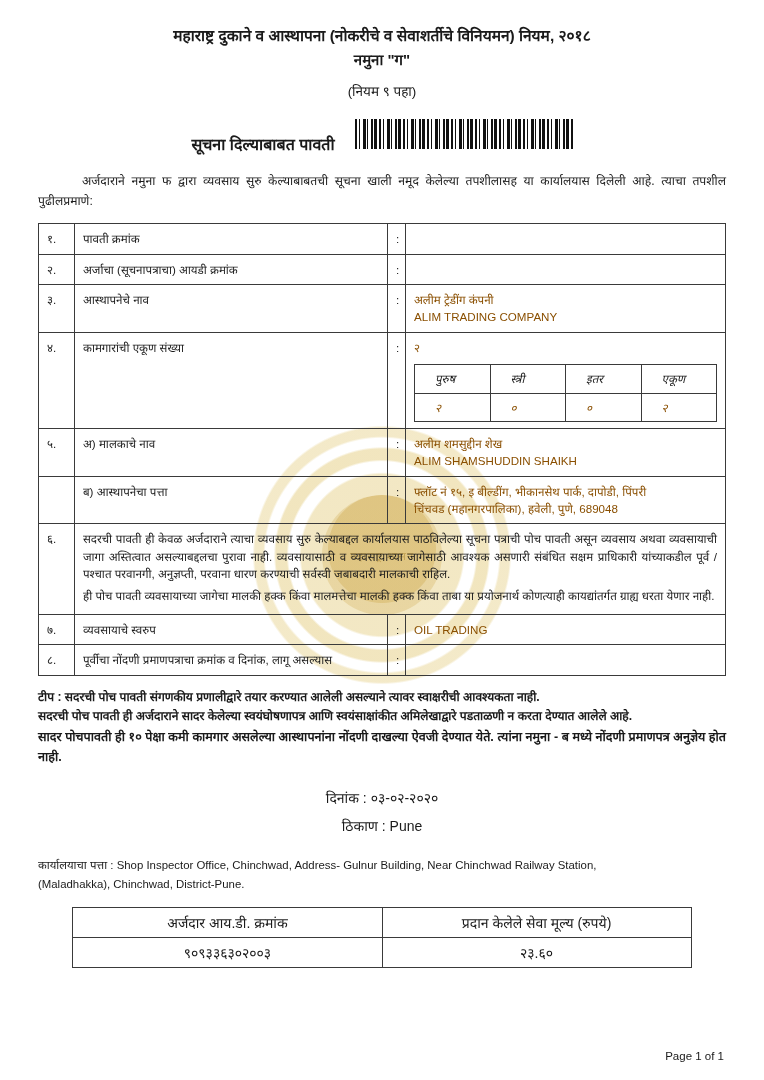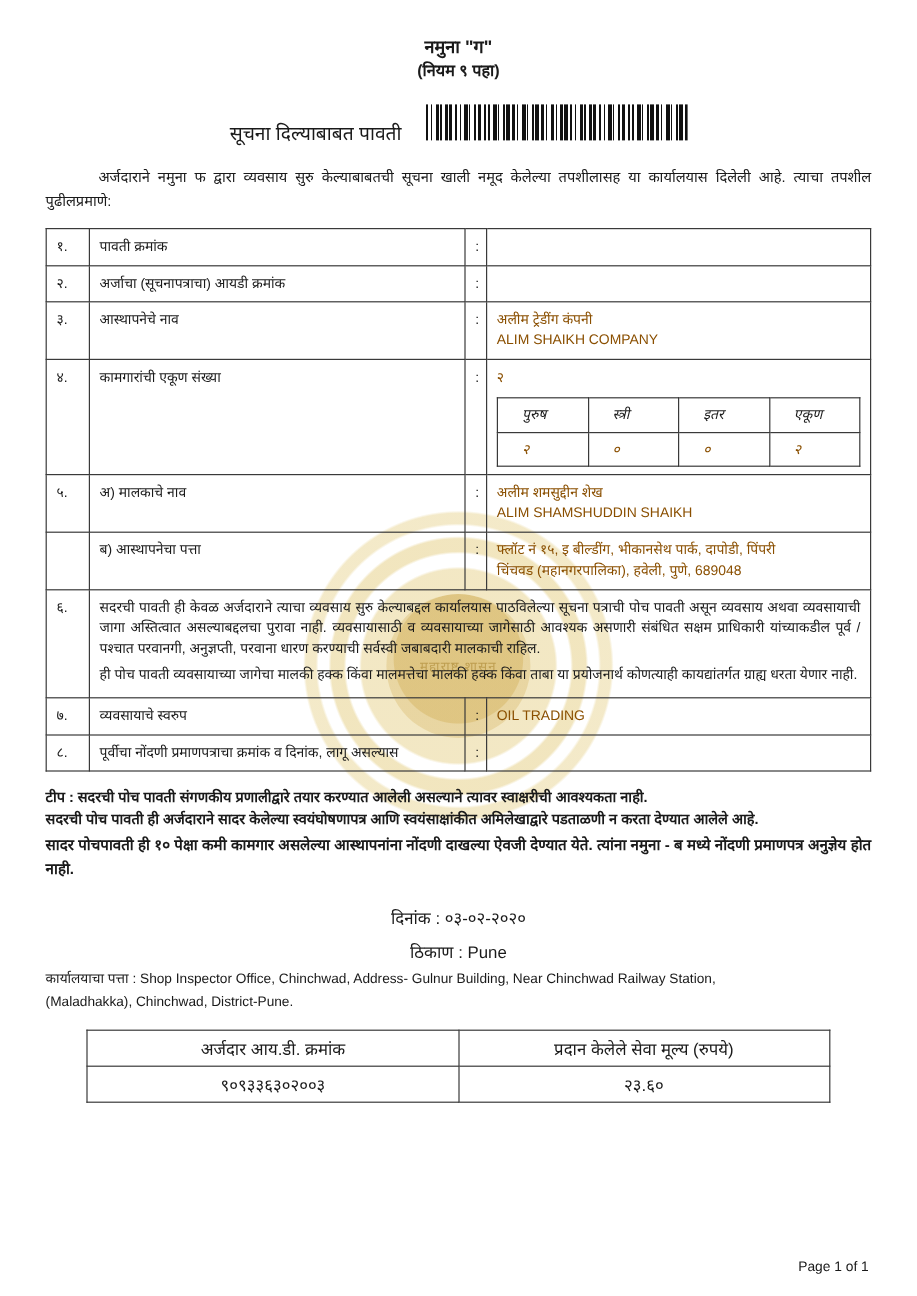--- a/index.html
+++ b/index.html
@@ -64,34 +64,34 @@
     font-weight: bold;
     line-height: 1.35;
   }
   .title-2 {
     font-size: 15px;
     font-weight: bold;
     margin-top: 2px;
   }
   .title-3 {
     font-size: 13.5px;
-    font-weight: bold;
-    margin-top: 1px;
+    font-weight: normal;
+    margin-top: 13px;
   }
 
   .receipt-row {
     display: flex;
     align-items: center;
     justify-content: center;
     gap: 20px;
     margin-top: 14px;
   }
   .receipt-title {
     font-size: 16px;
-    font-weight: normal;
+    font-weight: bold;
     margin-top: 19px;
   }
   .barcode {
     width: 218px;
     height: 30px;
     background-image: repeating-linear-gradient(
       to right,
       #111 0px, #111 2px, #fff 2px, #fff 4px,
       #111 4px, #111 5px, #fff 5px, #fff 8px,
       #111 8px, #111 11px, #fff 11px, #fff 12px,
@@ -154,21 +154,21 @@
     margin-top: 12px;
     font-size: 12.1px;
     font-weight: bold;
     line-height: 1.62;
     text-align: justify;
   }
   .note .l4 { font-size: 12.6px; }
 
   .meta { margin-top: 16px; font-size: 14px; line-height: 2.0; text-align: center; }
   .office {
-    margin-top: 0;
+    margin-top: 16px;
     font-size: 11.4px;
     line-height: 1.7;
   }
 
   table.footer-table {
     width: 90%;
     margin: 12px auto 0 auto;
     border-collapse: collapse;
     table-layout: fixed;
   }
@@ -195,20 +195,21 @@
 <div class="page">
 
   <div class="watermark">
     <div class="inner-seal"></div>
     <div class="seal-text">महाराष्ट्र शासन</div>
   </div>
 
   <div class="content">
 
     <div class="title-block">
+      <div class="title-1">महाराष्ट्र दुकाने व आस्थापना (नोकरीचे व सेवाशर्तीचे विनियमन) नियम, २०१८</div>
       <div class="title-2">नमुना "ग"</div>
       <div class="title-3">(नियम ९ पहा)</div>
     </div>
 
     <div class="receipt-row">
       <div class="receipt-title">सूचना दिल्याबाबत पावती</div>
       <div class="barcode"></div>
     </div>
 
     <div class="intro"><span class="indent"></span><span>अर्जदाराने नमुना फ द्वारा व्यवसाय सुरु केल्याबाबतची सूचना खाली नमूद केलेल्या तपशीलासह या कार्यालयास दिलेली आहे. त्याचा तपशील पुढीलप्रमाणे:</span></div>
@@ -232,21 +233,21 @@
           <td class="label">अर्जाचा (सूचनापत्राचा) आयडी क्रमांक</td>
           <td class="colon">:</td>
           <td class="value"></td>
         </tr>
         <tr>
           <td class="sn">३.</td>
           <td class="label">आस्थापनेचे नाव</td>
           <td class="colon">:</td>
           <td class="value">
             <div class="val-mr">अलीम ट्रेडींग कंपनी</div>
-            <div class="val-en">ALIM SHAIKH COMPANY</div>
+            <div class="val-en">ALIM TRADING COMPANY</div>
           </td>
         </tr>
         <tr>
           <td class="sn">४.</td>
           <td class="label">कामगारांची एकूण संख्या</td>
           <td class="colon">:</td>
           <td class="value">
             <div>२</div>
             <div class="nested-pad">
               <table class="workers">

